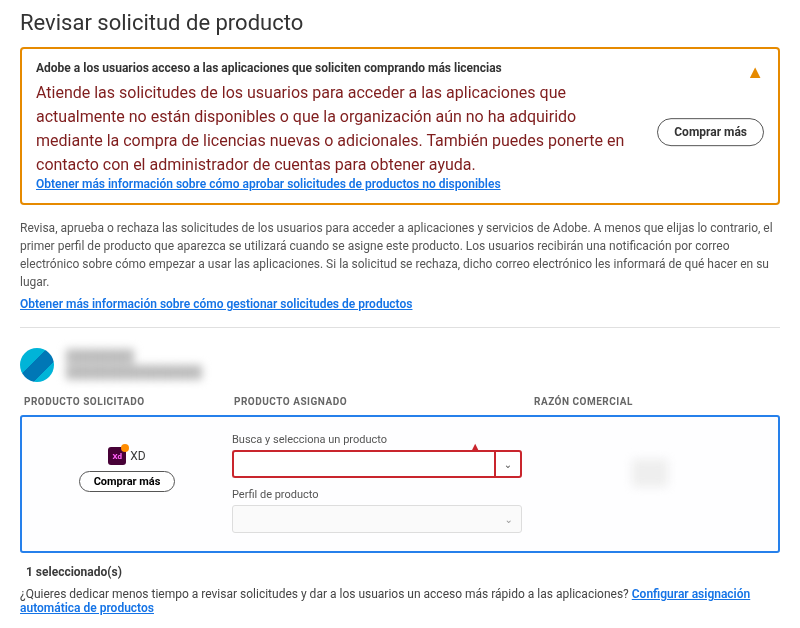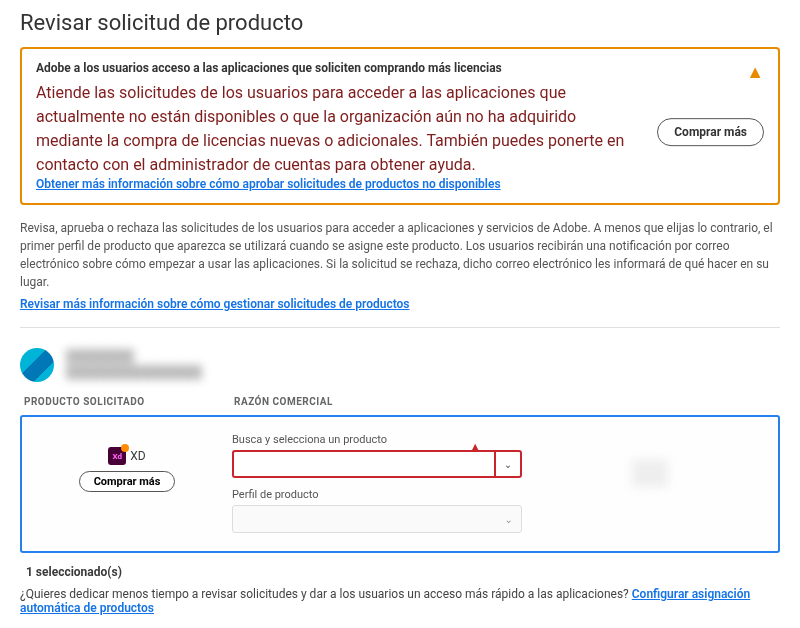--- a/index.html
+++ b/index.html
@@ -50,34 +50,35 @@
 
 <div class="alert">
   <span class="warn-tri">▲</span>
   <div class="alert-title">Adobe a los usuarios acceso a las aplicaciones que soliciten comprando más licencias</div>
   <div class="alert-body">Atiende las solicitudes de los usuarios para acceder a las aplicaciones que actualmente no están disponibles o que la organización aún no ha adquirido mediante la compra de licencias nuevas o adicionales. También puedes ponerte en contacto con el administrador de cuentas para obtener ayuda.</div>
   <div><a class="link">Obtener más información sobre cómo aprobar solicitudes de productos no disponibles</a></div>
   <button class="btn btn-buy">Comprar más</button>
 </div>
 
 <p class="desc">Revisa, aprueba o rechaza las solicitudes de los usuarios para acceder a aplicaciones y servicios de Adobe. A menos que elijas lo contrario, el primer perfil de producto que aparezca se utilizará cuando se asigne este producto. Los usuarios recibirán una notificación por correo electrónico sobre cómo empezar a usar las aplicaciones. Si la solicitud se rechaza, dicho correo electrónico les informará de qué hacer en su lugar.</p>
-<a class="link">Revisar más información sobre cómo gestionar solicitudes de productos</a>
+<a class="link">Obtener más información sobre cómo gestionar solicitudes de productos</a>
 
 <hr class="hr">
 
 <div class="userrow">
   <div class="avatar"></div>
   <div class="blurred">
     <div>████████</div>
     <div>████████████████</div>
   </div>
 </div>
 
 <div class="cols">
   <div class="colhdr">PRODUCTO SOLICITADO</div>
+  <div class="colhdr">PRODUCTO ASIGNADO</div>
   <div class="colhdr">RAZÓN COMERCIAL</div>
 </div>
 
 <div class="selbox">
   <div class="prodcell">
     <div class="prodline">
       <div class="xd-icon">Xd</div>
       <span>XD</span>
     </div>
     <button class="btn-sm">Comprar más</button>

